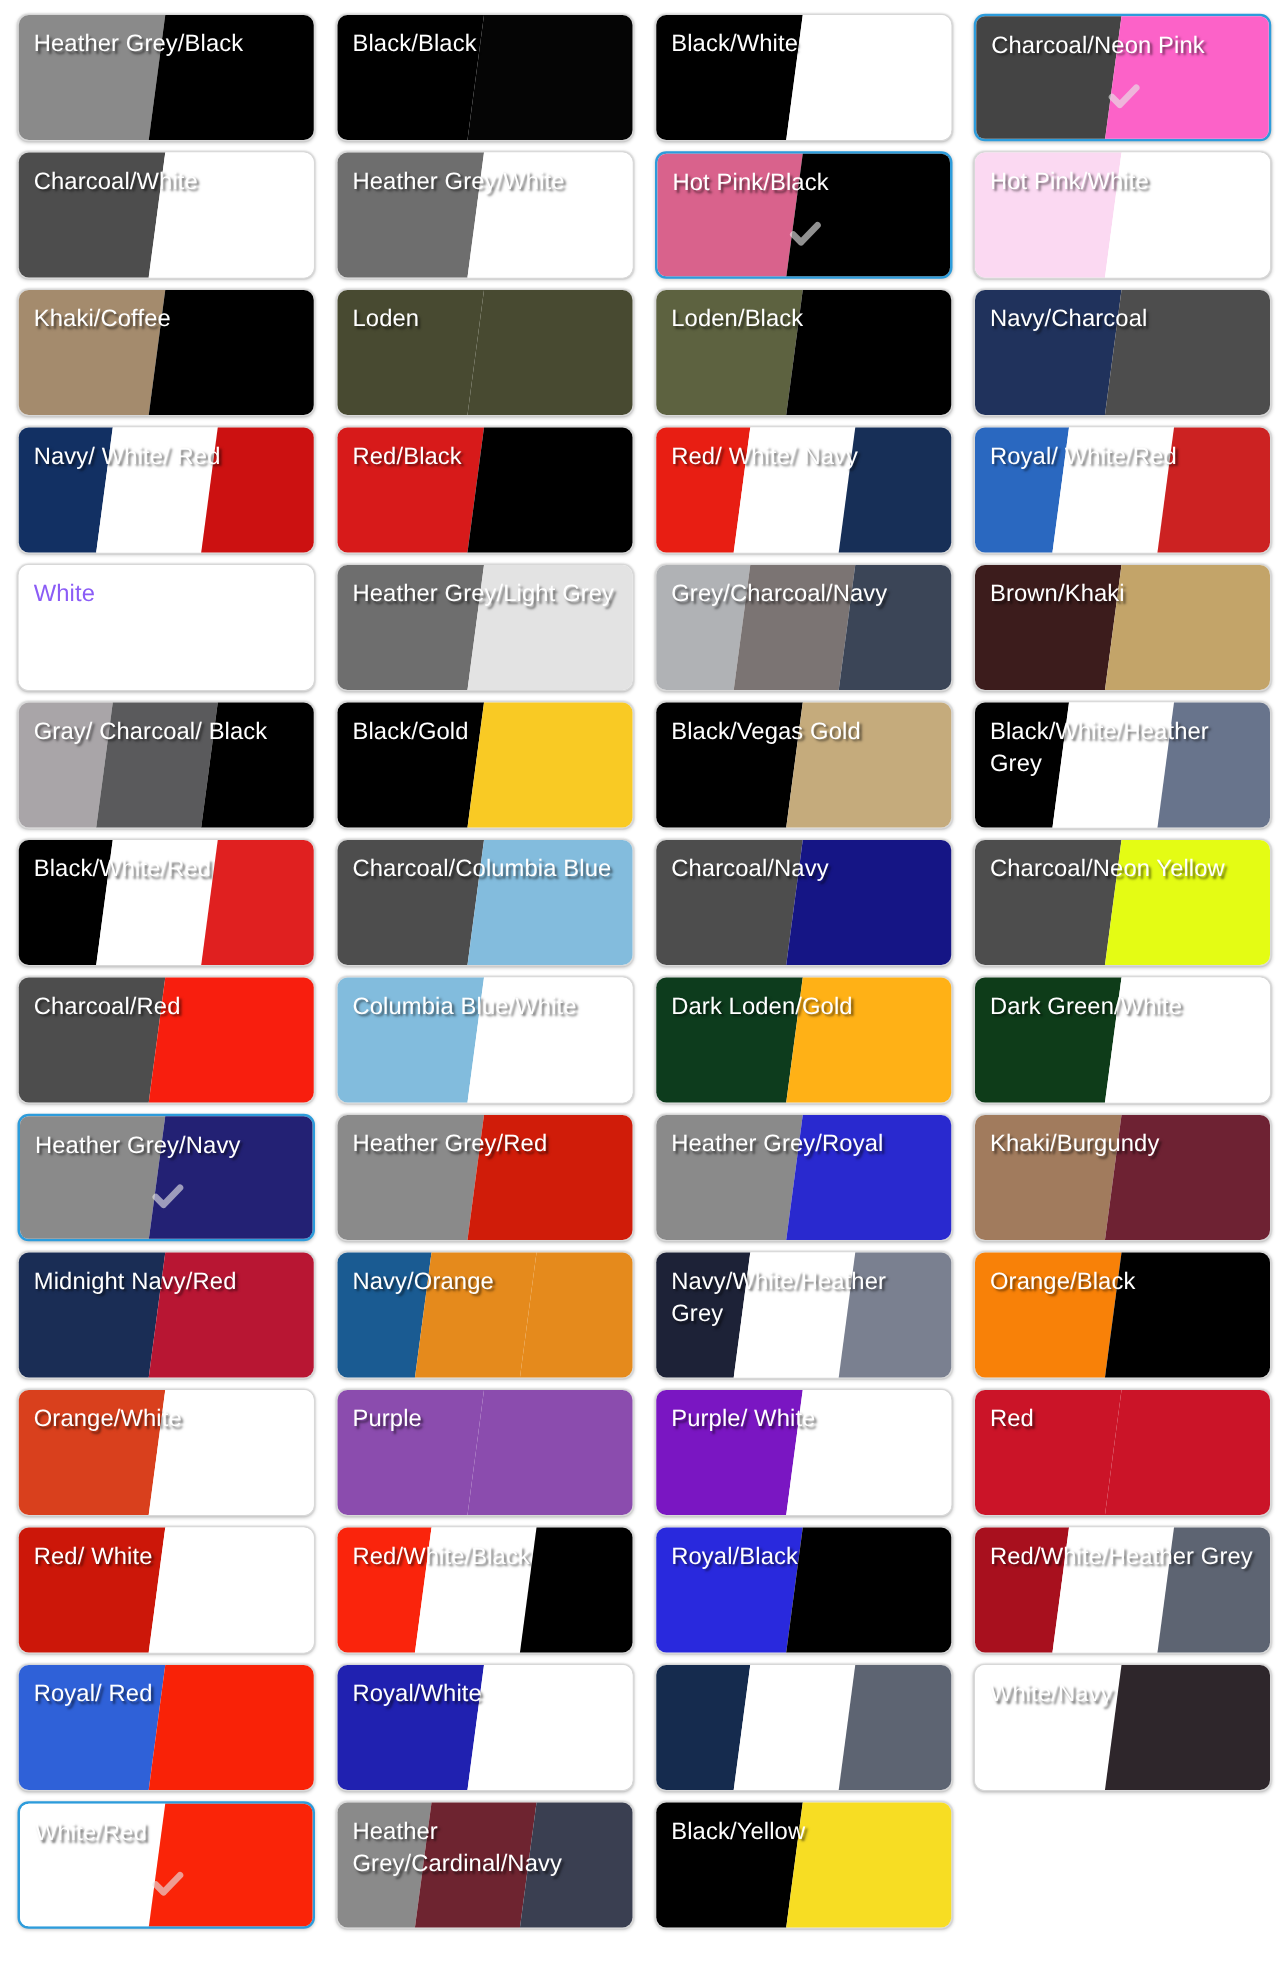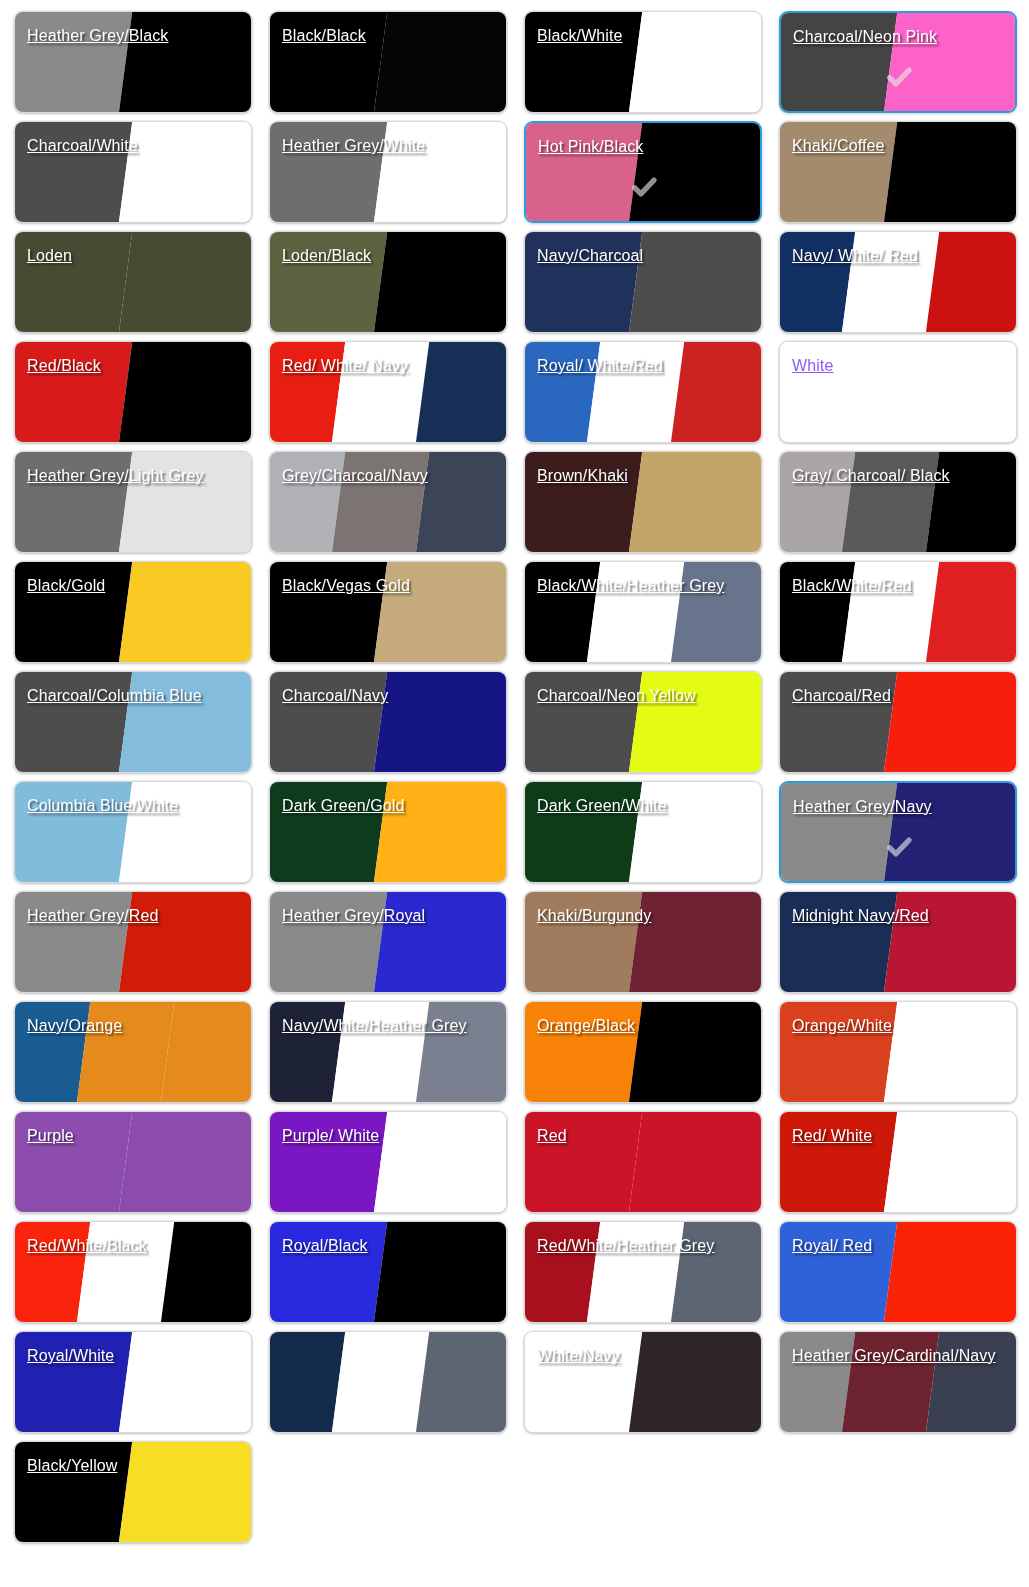--- a/index.html
+++ b/index.html
@@ -42,29 +42,28 @@
   .band {
     position: absolute;
     top: -6px;
     bottom: -6px;
   }
   .label {
     position: absolute;
     left: 12px;
     top: 11px;
     right: 6px;
-    font-size: 16px;
+    font-size: 19px;
     line-height: 26px;
     color: #ffffff;
     text-shadow: 2px 2px 2px rgba(0,0,0,0.55);
     letter-spacing: 0.1px;
     word-break: break-word;
     pointer-events: none;
     z-index: 3;
-    text-decoration: underline;
   }
   .label.dark-text {
     color: #8b5cf6;
     text-shadow: none;
   }
   .check-icon {
     position: absolute;
     left: 44%;
     top: 50%;
     width: 30px;
@@ -133,20 +132,27 @@
       </div>
       <div class="label">Hot Pink/Black</div>
       <span class="check-icon">
         <svg viewBox="0 0 24 24" aria-hidden="true">
           <path d="M4.5 12.5 L9.5 17.5 L20 6.5" fill="none" stroke="#e8e8e8" stroke-width="4.2" stroke-linecap="round" stroke-linejoin="round"></path>
         </svg>
       </span>
     </div>
     <div class="swatch">
       <div class="bands">
+        <div class="band" style="background: rgb(251, 217, 242); left: -8px; right: -8px; clip-path: polygon(0% 0%, 50% 0%, 44.1176% 100%, -40% 100%);"></div>
+        <div class="band" style="background: rgb(255, 255, 255); left: -8px; right: -8px; clip-path: polygon(50% 0%, 100% 0%, 140% 100%, 44.1176% 100%);"></div>
+      </div>
+      <div class="label">Hot Pink/White</div>
+    </div>
+    <div class="swatch">
+      <div class="bands">
         <div class="band" style="background: rgb(164, 139, 109); left: -8px; right: -8px; clip-path: polygon(0% 0%, 50% 0%, 44.1176% 100%, -40% 100%);"></div>
         <div class="band" style="background: rgb(0, 0, 0); left: -8px; right: -8px; clip-path: polygon(50% 0%, 100% 0%, 140% 100%, 44.1176% 100%);"></div>
       </div>
       <div class="label">Khaki/Coffee</div>
     </div>
     <div class="swatch">
       <div class="bands">
         <div class="band" style="background: rgb(72, 74, 49); left: -8px; right: -8px; clip-path: polygon(0% 0%, 50% 0%, 44.1176% 100%, -40% 100%);"></div>
         <div class="band" style="background: rgb(72, 74, 49); left: -8px; right: -8px; clip-path: polygon(50% 0%, 100% 0%, 140% 100%, 44.1176% 100%);"></div>
       </div>
@@ -297,21 +303,21 @@
         <div class="band" style="background: rgb(130, 188, 221); left: -8px; right: -8px; clip-path: polygon(0% 0%, 50% 0%, 44.1176% 100%, -40% 100%);"></div>
         <div class="band" style="background: rgb(255, 255, 255); left: -8px; right: -8px; clip-path: polygon(50% 0%, 100% 0%, 140% 100%, 44.1176% 100%);"></div>
       </div>
       <div class="label">Columbia Blue/White</div>
     </div>
     <div class="swatch">
       <div class="bands">
         <div class="band" style="background: rgb(13, 60, 29); left: -8px; right: -8px; clip-path: polygon(0% 0%, 50% 0%, 44.1176% 100%, -40% 100%);"></div>
         <div class="band" style="background: rgb(255, 177, 22); left: -8px; right: -8px; clip-path: polygon(50% 0%, 100% 0%, 140% 100%, 44.1176% 100%);"></div>
       </div>
-      <div class="label">Dark Green/Gold</div>
+      <div class="label">Dark Loden/Gold</div>
     </div>
     <div class="swatch">
       <div class="bands">
         <div class="band" style="background: rgb(14, 60, 25); left: -8px; right: -8px; clip-path: polygon(0% 0%, 50% 0%, 44.1176% 100%, -40% 100%);"></div>
         <div class="band" style="background: rgb(255, 255, 255); left: -8px; right: -8px; clip-path: polygon(50% 0%, 100% 0%, 140% 100%, 44.1176% 100%);"></div>
       </div>
       <div class="label">Dark Green/White</div>
     </div>
     <div class="swatch selected" aria-selected="true">
       <div class="bands">
@@ -455,20 +461,32 @@
         <div class="band" style="background: rgb(93, 100, 114); left: -8px; right: -8px; clip-path: polygon(66.6667% 0%, 100% 0%, 140% 100%, 60.7843% 100%);"></div>
       </div>
     </div>
     <div class="swatch">
       <div class="bands">
         <div class="band" style="background: rgb(255, 255, 255); left: -8px; right: -8px; clip-path: polygon(0% 0%, 50% 0%, 44.1176% 100%, -40% 100%);"></div>
         <div class="band" style="background: rgb(46, 38, 43); left: -8px; right: -8px; clip-path: polygon(50% 0%, 100% 0%, 140% 100%, 44.1176% 100%);"></div>
       </div>
       <div class="label">White/Navy</div>
     </div>
+    <div class="swatch selected" aria-selected="true">
+      <div class="bands">
+        <div class="band" style="background: rgb(255, 255, 255); left: -8px; right: -8px; clip-path: polygon(0% 0%, 50% 0%, 44.1176% 100%, -40% 100%);"></div>
+        <div class="band" style="background: rgb(250, 36, 8); left: -8px; right: -8px; clip-path: polygon(50% 0%, 100% 0%, 140% 100%, 44.1176% 100%);"></div>
+      </div>
+      <div class="label">White/Red</div>
+      <span class="check-icon">
+        <svg viewBox="0 0 24 24" aria-hidden="true">
+          <path d="M4.5 12.5 L9.5 17.5 L20 6.5" fill="none" stroke="#e8e8e8" stroke-width="4.2" stroke-linecap="round" stroke-linejoin="round"></path>
+        </svg>
+      </span>
+    </div>
     <div class="swatch">
       <div class="bands">
         <div class="band" style="background: rgb(138, 138, 138); left: -8px; right: -8px; clip-path: polygon(0% 0%, 33.3333% 0%, 27.451% 100%, -40% 100%);"></div>
         <div class="band" style="background: rgb(110, 36, 48); left: -8px; right: -8px; clip-path: polygon(33.3333% 0%, 66.6667% 0%, 60.7843% 100%, 27.451% 100%);"></div>
         <div class="band" style="background: rgb(58, 63, 81); left: -8px; right: -8px; clip-path: polygon(66.6667% 0%, 100% 0%, 140% 100%, 60.7843% 100%);"></div>
       </div>
       <div class="label">Heather Grey/Cardinal/Navy</div>
     </div>
     <div class="swatch">
       <div class="bands">

